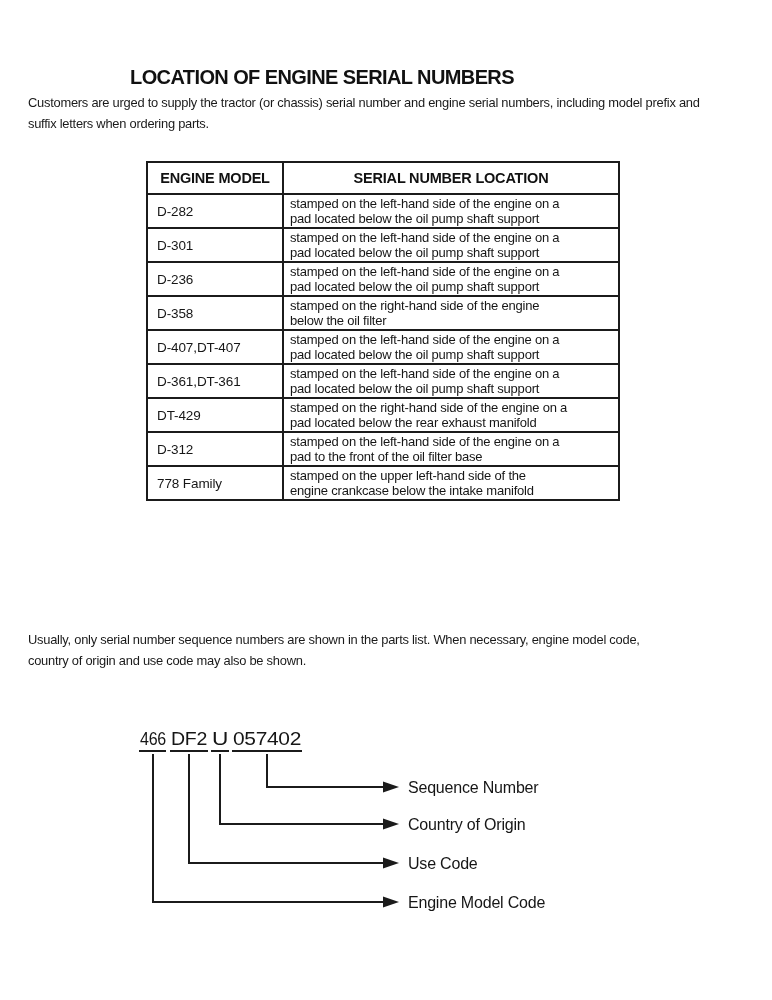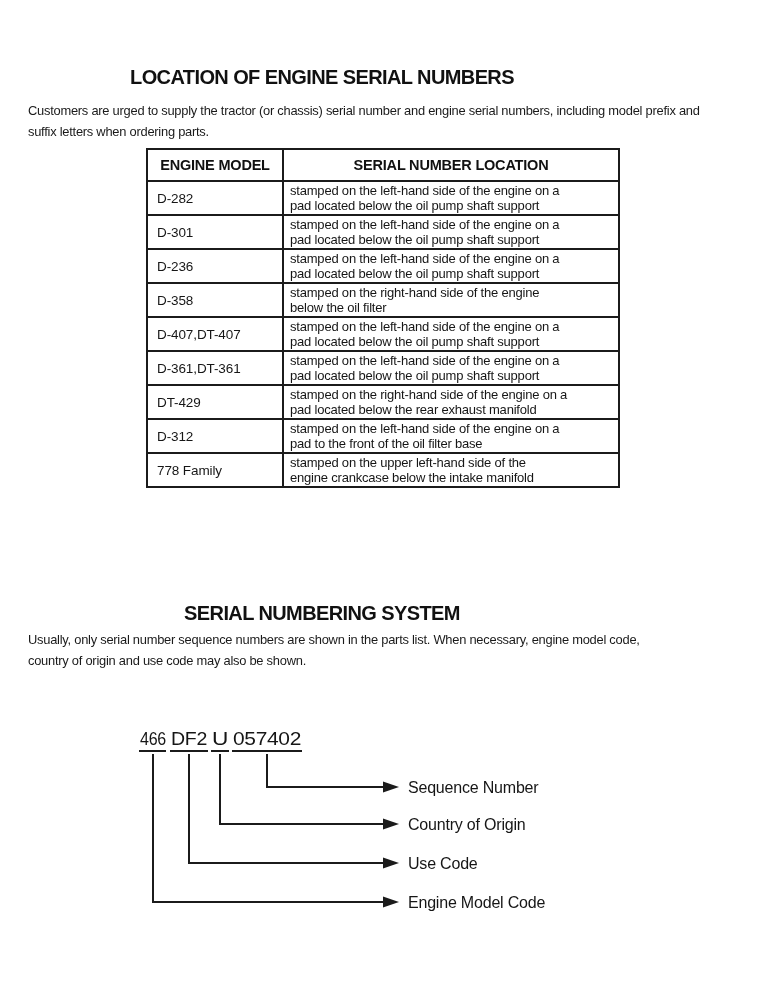--- a/index.html
+++ b/index.html
@@ -28,28 +28,28 @@
     position: absolute;
     left: 28px;
     width: 730px;
     font-size: 12.9px;
     line-height: 21px;
     letter-spacing: -0.25px;
     white-space: pre;
     color: #1a1a1a;
   }
   #title-1 { top: 66px; }
-  #intro-1 { top: 100px; }
+  #intro-1 { top: 92px; }
   #title-2 { top: 602px; }
   #intro-2 { top: 629px; }
 
   table.serial-table {
     position: absolute;
     left: 146px;
-    top: 148px;
+    top: 161px;
     width: 472px;
     border-collapse: collapse;
     table-layout: fixed;
   }
   .serial-table th, .serial-table td {
     border: 2px solid #1b1b1b;
     overflow: hidden;
   }
   .serial-table th {
     font-size: 14.5px;
@@ -153,21 +153,20 @@
 pad to the front of the oil filter base</td>
       </tr>
       <tr class="data-row">
         <td class="model-cell">778 Family</td>
         <td class="location-cell">stamped on the upper left-hand side of the
 engine crankcase below the intake manifold</td>
       </tr>
     </tbody>
   </table>
 
-  <div class="heading" id="title-2">SERIAL NUMBERING SYSTEM</div>
   <div class="para" id="intro-2">Usually, only serial number sequence numbers are shown in the parts list. When necessary, engine model code,
 country of origin and use code may also be shown.</div>
 
   <svg class="diagram-svg" width="772" height="215" viewBox="0 0 772 215" xmlns="http://www.w3.org/2000/svg">
 
     <text class="serial-seg" x="140" y="23" textLength="26" lengthAdjust="spacingAndGlyphs">466</text>
     <text class="serial-seg" x="171" y="23" textLength="36" lengthAdjust="spacingAndGlyphs">DF2</text>
     <text class="serial-seg" x="212" y="23" textLength="16" lengthAdjust="spacingAndGlyphs">U</text>
     <text class="serial-seg" x="233" y="23" textLength="68" lengthAdjust="spacingAndGlyphs">057402</text>
 

